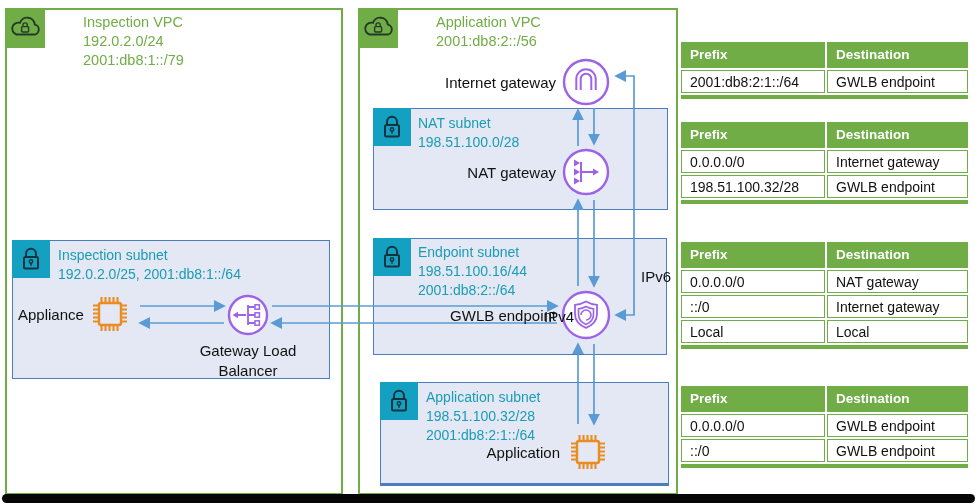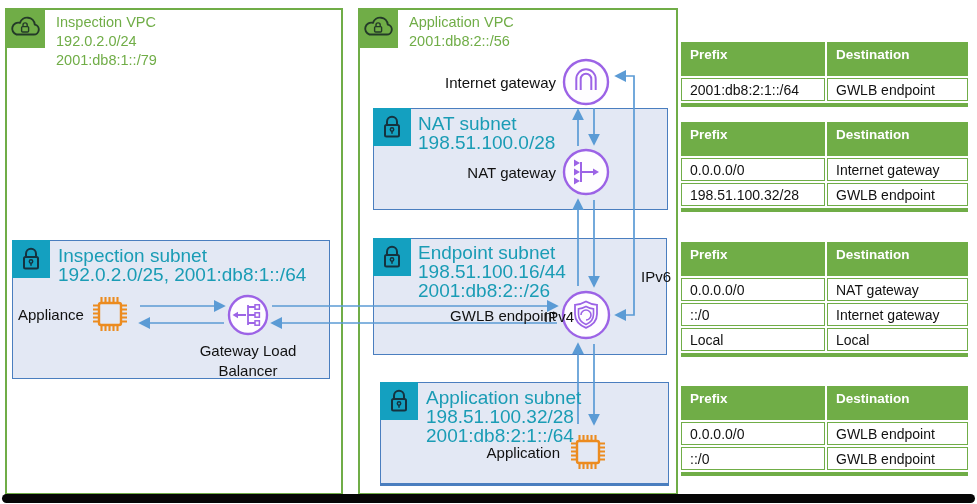--- a/index.html
+++ b/index.html
@@ -7,43 +7,43 @@
   .canvas{position:relative;width:977px;height:504px;background:#fff;overflow:hidden;}
 
   
   .vpc{position:absolute;border:2px solid var(--green,#70ad47);background:#fff;z-index:1;}
   .subnet{position:absolute;background:var(--subnet_fill,#e3e8f4);border:1.5px solid var(--subnet_border,#4a7ebf);z-index:2;}
   .corner-icon{position:absolute;z-index:4;}
   .vpc-icon{width:40px;height:40px;background:var(--green,#70ad47);}
   .subnet-icon{width:38px;height:38px;background:var(--teal_icon,#14a0c0);}
 
   
-  .g-label{position:absolute;color:var(--green,#70ad47);font-size:14.5px;line-height:19px;z-index:5;white-space:nowrap;}
-  .t-label{position:absolute;color:var(--teal,#1a9cb5);font-size:19px;line-height:19px;z-index:5;white-space:nowrap;}
+  .g-label{position:absolute;color:var(--green,#70ad47);font-size:14.5px;line-height:19px;z-index:5;white-space:nowrap;margin-left:27px;}
+  .t-label{position:absolute;color:var(--teal,#1a9cb5);font-size:14px;line-height:19px;z-index:5;white-space:nowrap;}
   .n-label{position:absolute;color:#111;font-size:15px;line-height:17px;z-index:6;}
   .right{text-align:right;}
   .center{text-align:center;}
 
   
   .node{position:absolute;z-index:6;}
   svg .pcirc{fill:#fefdff;stroke:var(--purple,#9c63e6);stroke-width:2.4;}
   svg .pstroke{fill:none;stroke:var(--purple,#9c63e6);stroke-width:2;}
   svg .pfill{fill:var(--purple,#9c63e6);stroke:none;}
   svg .ostroke{fill:none;stroke:var(--orange,#ec8b1f);stroke-width:2.4;}
   svg .dkstroke{fill:none;stroke:#233a28;stroke-width:1.9;stroke-linejoin:round;}
   svg .lkstroke{fill:none;stroke:#15323f;stroke-width:2;stroke-linejoin:round;}
 
   
   .arrows{position:absolute;left:0;top:0;z-index:3;}
   .flow{fill:none;stroke:var(--arrow,#5b9bd5);stroke-width:1.7;}
 
   
   .rt{position:absolute;left:681px;width:287px;z-index:5;border-bottom:4px solid var(--green,#70ad47);display:flex;flex-direction:column;gap:2px;padding-bottom:2px;}
   .rt-head,.rt-row{display:flex;gap:2px;}
-  .rt-th{background:var(--green,#70ad47);color:#fff;font-weight:bold;font-size:13.5px;height:34px;line-height:26px;padding-left:9px;}
+  .rt-th{background:var(--green,#70ad47);color:#fff;font-weight:bold;font-size:13.5px;height:26px;line-height:26px;padding-left:9px;}
   .rt-td{background:#fff;border:1.5px solid var(--green,#70ad47);color:#111;font-size:14px;height:23px;line-height:23px;padding-left:8px;}
   .c1{width:144px;box-sizing:border-box;}
   .c2{flex:1;box-sizing:border-box;}
 
   .bottombar{position:absolute;left:2px;top:494px;width:973px;height:9px;background:#060606;border-radius:4.5px;z-index:9;}
 </style>
 </head>
 <body>
 
 <div class="canvas">
@@ -117,21 +117,21 @@
     <div>Inspection subnet</div>
     <div>192.0.2.0/25, 2001:db8:1::/64</div>
   </div>
   <div class="t-label" style="left:418px;top:114px;">
     <div>NAT subnet</div>
     <div>198.51.100.0/28</div>
   </div>
   <div class="t-label" style="left:418px;top:243px;">
     <div>Endpoint subnet</div>
     <div>198.51.100.16/44</div>
-    <div>2001:db8:2::/26</div>
+    <div>2001:db8:2::/64</div>
   </div>
   <div class="t-label" style="left:426px;top:388px;">
     <div>Application subnet</div>
     <div>198.51.100.32/28</div>
     <div>2001:db8:2:1::/64</div>
   </div>
 
   <svg class="arrows" width="977" height="504">
     <defs>
       <marker id="arr" viewBox="0 0 10 10" refX="8.5" refY="5" markerWidth="7" markerHeight="7" orient="auto-start-reverse">

